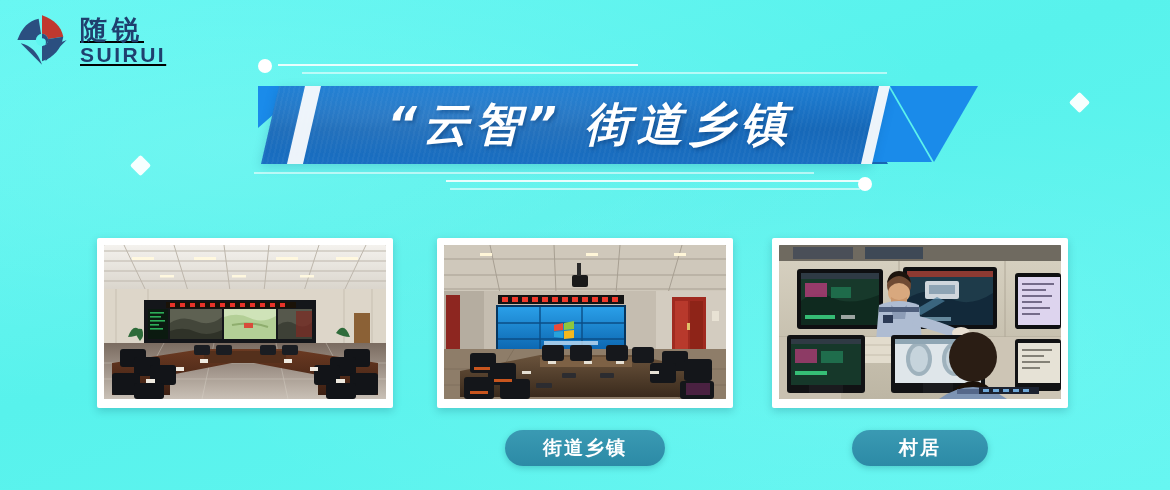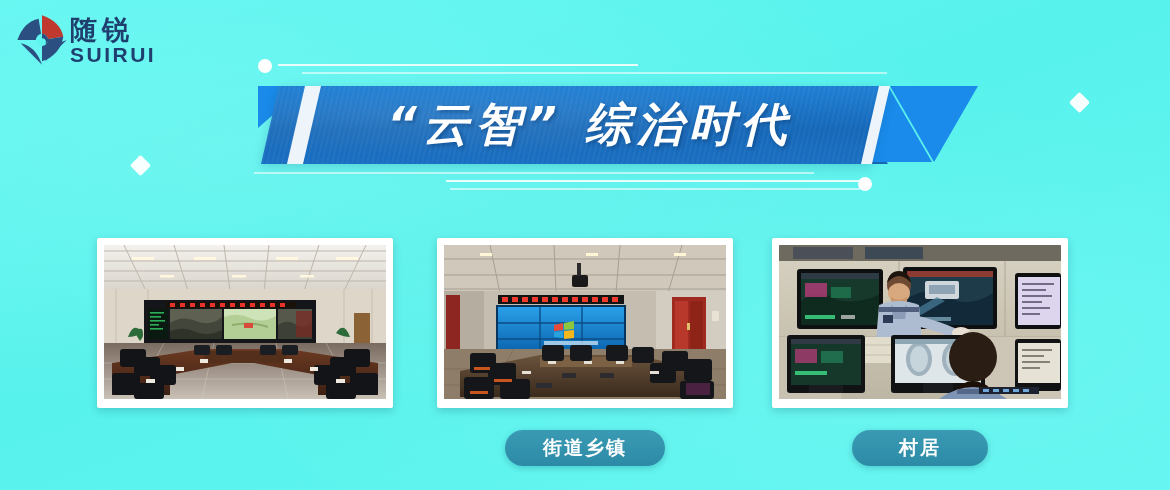--- a/index.html
+++ b/index.html
@@ -14,21 +14,21 @@
     position:absolute; inset:0;
     background:
       radial-gradient(ellipse at 20% 30%, rgba(255,255,255,.10), rgba(255,255,255,0) 55%),
       radial-gradient(ellipse at 75% 70%, rgba(255,255,255,.08), rgba(255,255,255,0) 55%),
       linear-gradient(160deg,#63f7f2 0%, #58f2ec 45%, #63f6f1 100%);
     pointer-events:none;
   }
   
   .logo-wrap{
     position:absolute; left:14px; top:12px;
-    display:flex; align-items:center; 
+    display:flex; align-items:center; gap:10px;text-decoration:underline;
   }
   .logo-mark{ width:56px; height:56px; display:block; }
   .logo-text{ display:flex; flex-direction:column; line-height:1; }
   .logo-cn{
     font-size:27px; font-weight:bold; color:#1f3f6e;
     letter-spacing:5px; font-family:"DejaVu Sans", sans-serif;
   }
   .logo-en{
     font-size:21px; font-weight:bold; color:#1f3f6e;
     letter-spacing:2.5px; margin-top:1px;
@@ -167,21 +167,21 @@
 
   <div class="tri-dark" style="left:546px;top:34px;"></div>
   <div class="tri-up" style="left:594px;top:34px;"></div>
   <div class="tri-down" style="left:640px;top:34px;"></div>
 
   <div class="tri-left"></div>
   <div class="banner-bar"></div>
   <div class="banner-slash" style="left:46px;"></div>
   <div class="banner-slash" style="left:620px;width:11px;"></div>
 
-  <div class="banner-title">“云智” 综治时代</div>
+  <div class="banner-title">“云智” 街道乡镇</div>
 
   <div class="deco-line soft" style="left:4px;top:120px;width:560px;"></div>
   <div class="deco-line" style="left:196px;top:128px;width:420px;"></div>
   <div class="deco-line soft" style="left:200px;top:136px;width:410px;"></div>
   <div class="dot" style="left:608px;top:125px;width:14px;height:14px;"></div>
 </div>
 
 <div class="cards">
 
   <div class="card" style="left:97px;">

